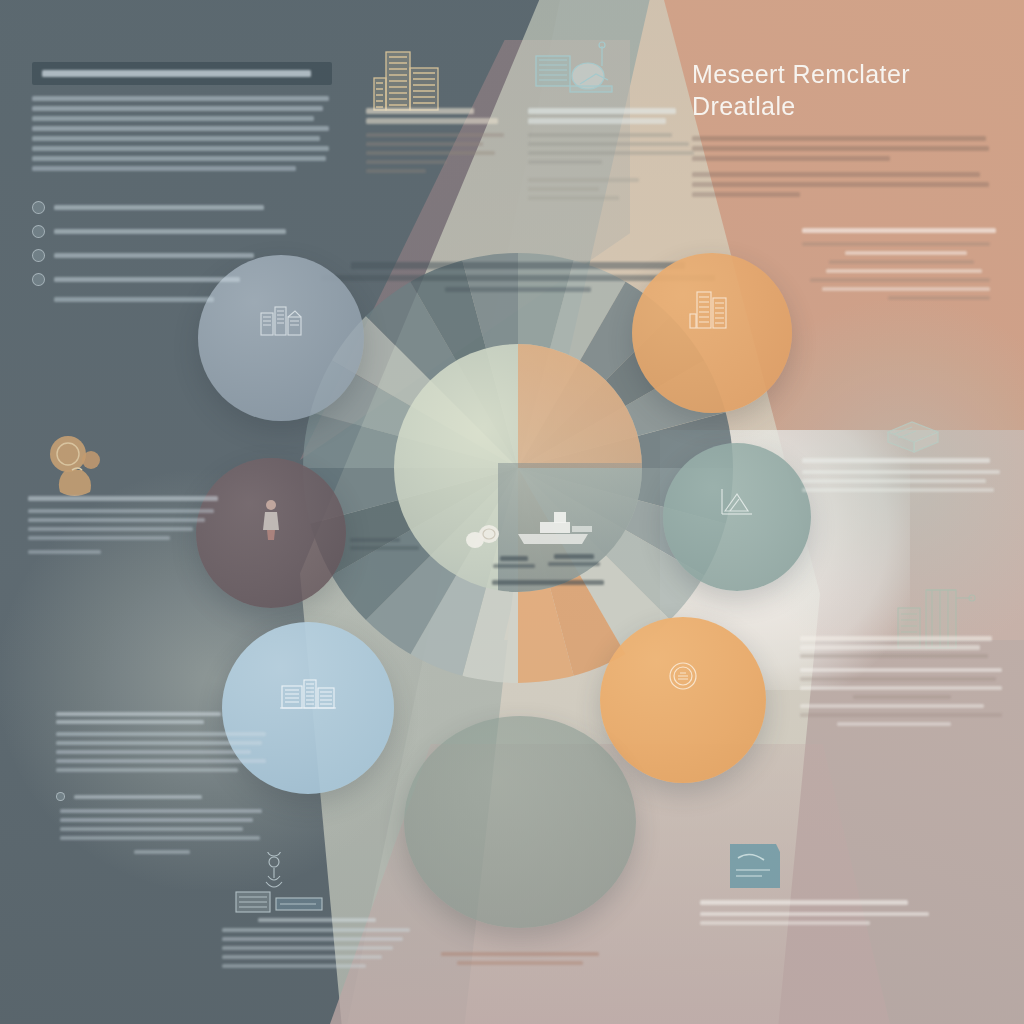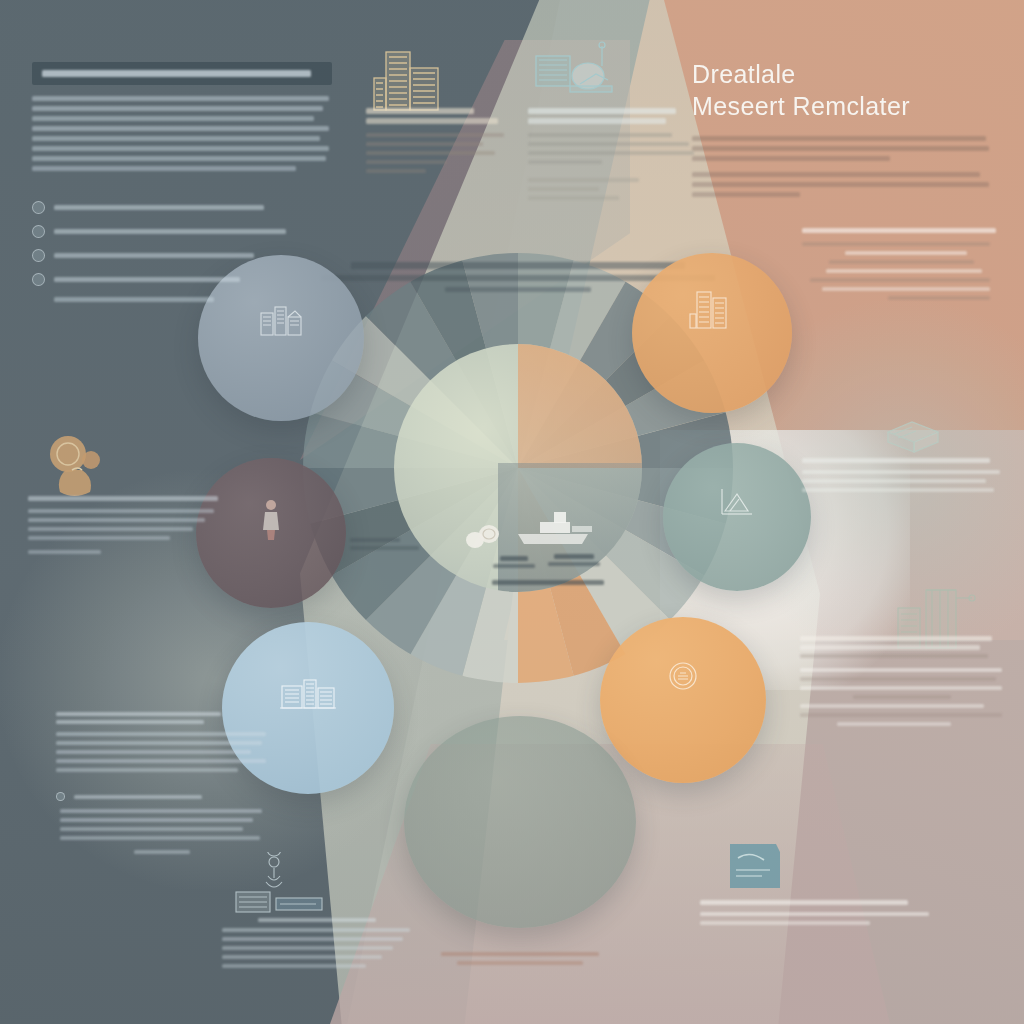--- a/index.html
+++ b/index.html
@@ -430,22 +430,22 @@
       <div class="bullet-row">
         <span class="bullet-dot"></span>
         <span class="fz blurtext" style="height:5px;width:186px;margin:0;background:rgba(210,224,232,.48)"></span>
       </div>
       <span class="fz blurtext" style="height:5px;width:160px;margin-left:22px;background:rgba(206,220,230,.44)"></span>
     </div>
   </div>
 
   <div class="panel" style="right:32px;top:58px;width:300px">
     <div class="blurtext-soft" style="color:#f7f4ef;font-size:25px;line-height:1.28;letter-spacing:.4px;font-weight:300">
+      <div>Meseert Remclater</div>
       <div>Dreatlale</div>
-      <div>Meseert Remclater</div>
     </div>
     <div class="ft-block blurtext" style="margin-top:14px">
       <span class="fz" style="height:5px;width:98%;background:rgba(120,100,92,.34)"></span>
       <span class="fz" style="height:5px;width:99%;background:rgba(120,100,92,.34)"></span>
       <span class="fz" style="height:5px;width:66%;background:rgba(120,100,92,.32)"></span>
       <span class="fz" style="height:5px;width:96%;margin-top:11px;background:rgba(120,100,92,.32)"></span>
       <span class="fz" style="height:5px;width:99%;background:rgba(120,100,92,.32)"></span>
       <span class="fz" style="height:5px;width:36%;background:rgba(120,100,92,.3)"></span>
     </div>
   </div>

